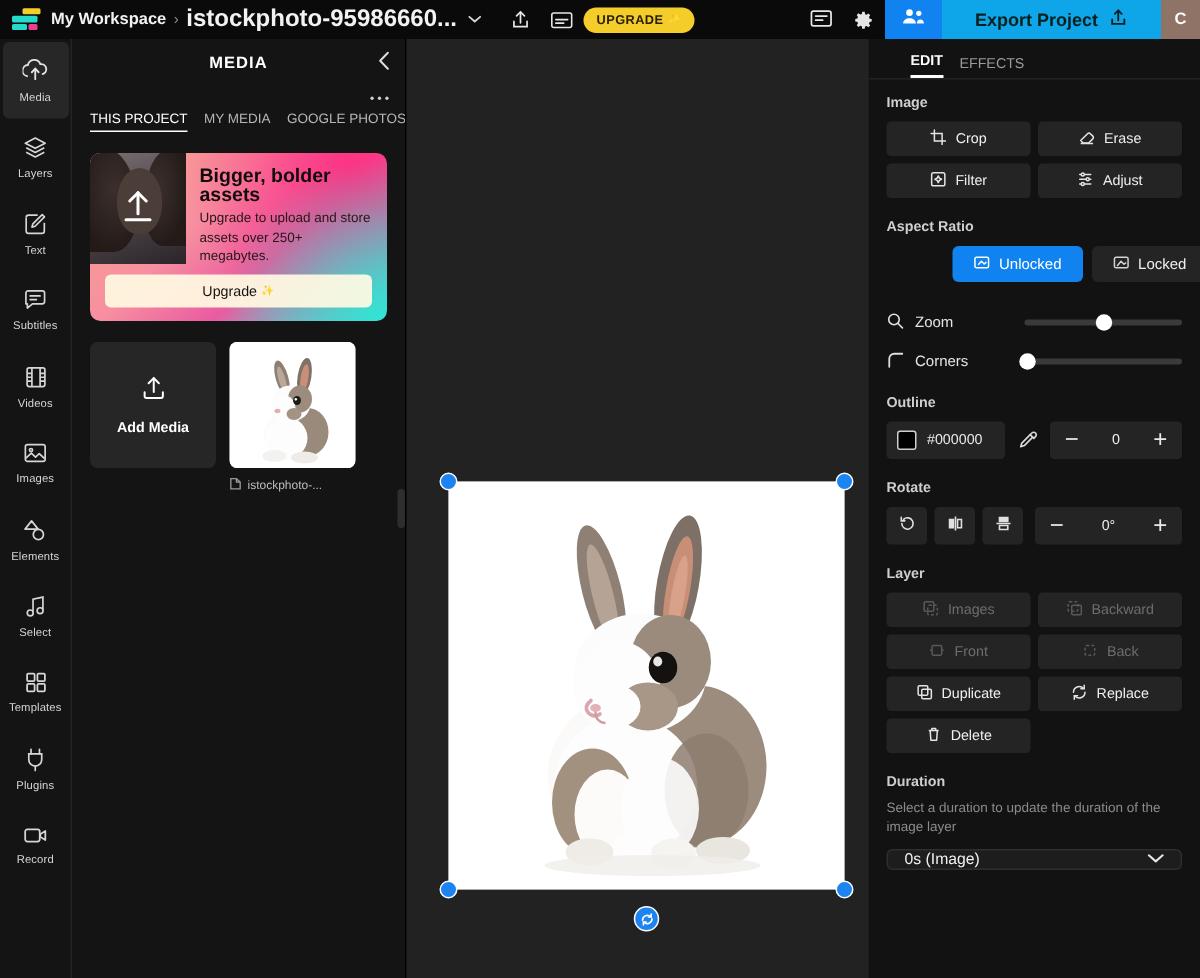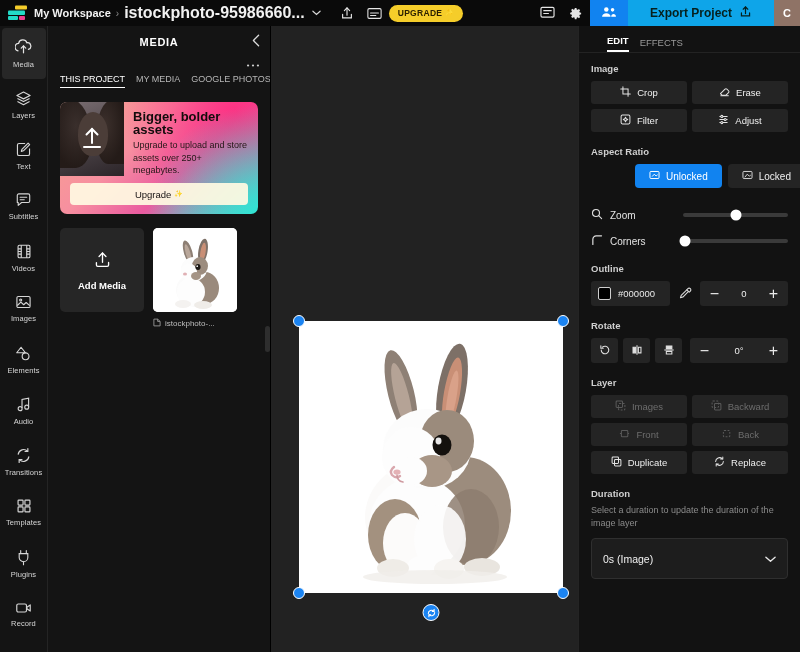--- a/index.html
+++ b/index.html
@@ -256,21 +256,21 @@
   }
   .stepper .sbtn { width: 29px; display: flex; align-items: center; justify-content: center; color: #e9e9e9; }
   .stepper .sval { flex: 1 1 auto; text-align: center; font-size: 9.5px; color: #efefef; }
   .icon-btns { display: flex; gap: 5px; }
   .sq-btn {
     width: 27px; height: 25px; background: #242424; border-radius: 3px;
     display: flex; align-items: center; justify-content: center; color: #e4e4e4;
   }
   .dur-desc { font-size: 9px; color: #8b8b8b; line-height: 13px; margin-top: -2px; margin-bottom: 8px; }
   .select {
-    height: 41px; background: #1d1d1d; border: 1px solid #2f2f2f; border-radius: 4px;
+    height: 14px; background: #1d1d1d; border: 1px solid #2f2f2f; border-radius: 4px;
     display: flex; align-items: center; justify-content: space-between;
     padding: 0 11px; font-size: 10.5px; color: #f0f0f0; gap: 40px;
   }
 </style>
 </head>
 <body>
 
 <div class="app">
 
   <div class="topbar">
@@ -426,34 +426,23 @@
       </div>
 
       <div class="rail-item">
         <span>
           <svg width="16" height="17" viewBox="0 0 17 18" fill="none" stroke="#d6d6d6" stroke-width="1.2">
             <path d="M6.4 12.6V3.6l7-1.4v9"></path>
             <circle cx="4.4" cy="13.4" r="2.1"></circle>
               <circle cx="11.4" cy="11.8" r="2.1"></circle>
           </svg>
         </span>
-        <span class="lbl">Audio</span>
-      </div>
-
-      <div class="rail-item">
-        <span>
-          <svg width="17" height="17" viewBox="0 0 18 18" fill="none" stroke="#d6d6d6" stroke-width="1.25" stroke-linecap="round">
-            <path d="M3.4 7.6a5.8 5.8 0 0 1 9.8-3.2"></path>
-            <path d="M14.6 10.4a5.8 5.8 0 0 1-9.8 3.2"></path>
-            <path d="M13.6 1.6v3h-3"></path>
-              <path d="M4.4 16.4v-3h3"></path>
-          </svg>
-        </span>
-        <span class="lbl">Transitions</span>
-      </div>
+        <span class="lbl">Select</span>
+      </div>
+
 
       <div class="rail-item">
         <span>
           <svg width="16" height="16" viewBox="0 0 17 17" fill="none" stroke="#d6d6d6" stroke-width="1.25">
             <rect x="2.2" y="2.2" width="5.3" height="5.3" rx=".8"></rect>
             <rect x="9.5" y="2.2" width="5.3" height="5.3" rx=".8"></rect>
             <rect x="2.2" y="9.5" width="5.3" height="5.3" rx=".8"></rect>
             <rect x="9.5" y="9.5" width="5.3" height="5.3" rx=".8"></rect>
           </svg>
         </span>
@@ -867,20 +856,30 @@
             <span>
               <svg width="11" height="11" viewBox="0 0 12 12" fill="none" stroke="#e4e4e4" stroke-width="1.1" stroke-linecap="round">
                 <path d="M1.8 6a4.2 4.2 0 0 1 7.2-2.9"></path>
                   <path d="M10.2 6a4.2 4.2 0 0 1-7.2 2.9"></path>
                 <path d="M9.6 1v2.4H7.2"></path>
                   <path d="M2.4 11V8.6h2.4"></path>
               </svg>
             </span>
             <span>Replace</span>
           </div>
+          <div class="btn">
+            <span>
+              <svg width="11" height="11" viewBox="0 0 12 12" fill="none" stroke="#e4e4e4" stroke-width="1.1" stroke-linejoin="round">
+                <path d="M2.4 3.2h7.2"></path>
+                  <path d="M3.4 3.2l.5 7.2h4.2l.5-7.2"></path>
+                  <path d="M4.6 3.2V1.8h2.8v1.4"></path>
+              </svg>
+            </span>
+            <span>Delete</span>
+          </div>
         </div>
 
         <div class="sec-gap"></div>
 
         <div class="sec-label">Duration</div>
         <div class="dur-desc">Select a duration to update the duration of the image layer</div>
         <div class="select">
           <span>0s (Image)</span>
           <span>
             <svg width="11" height="7" viewBox="0 0 12 7">

